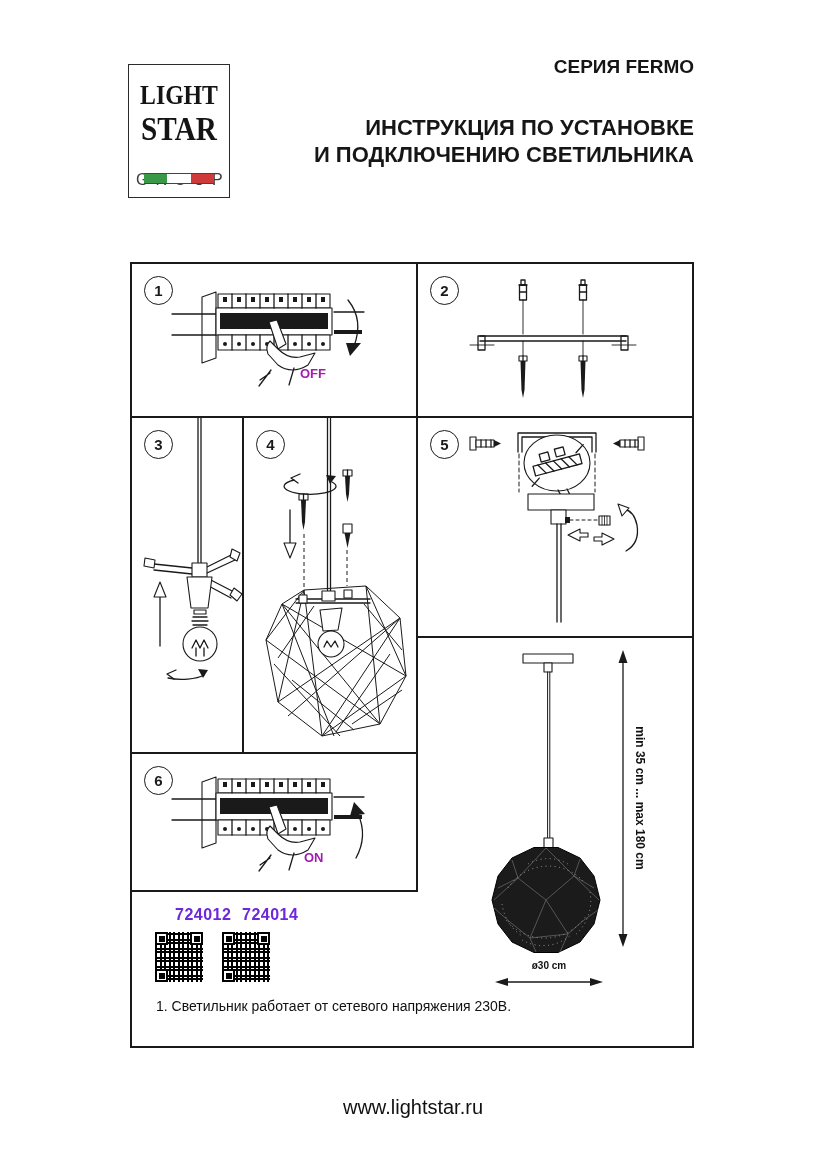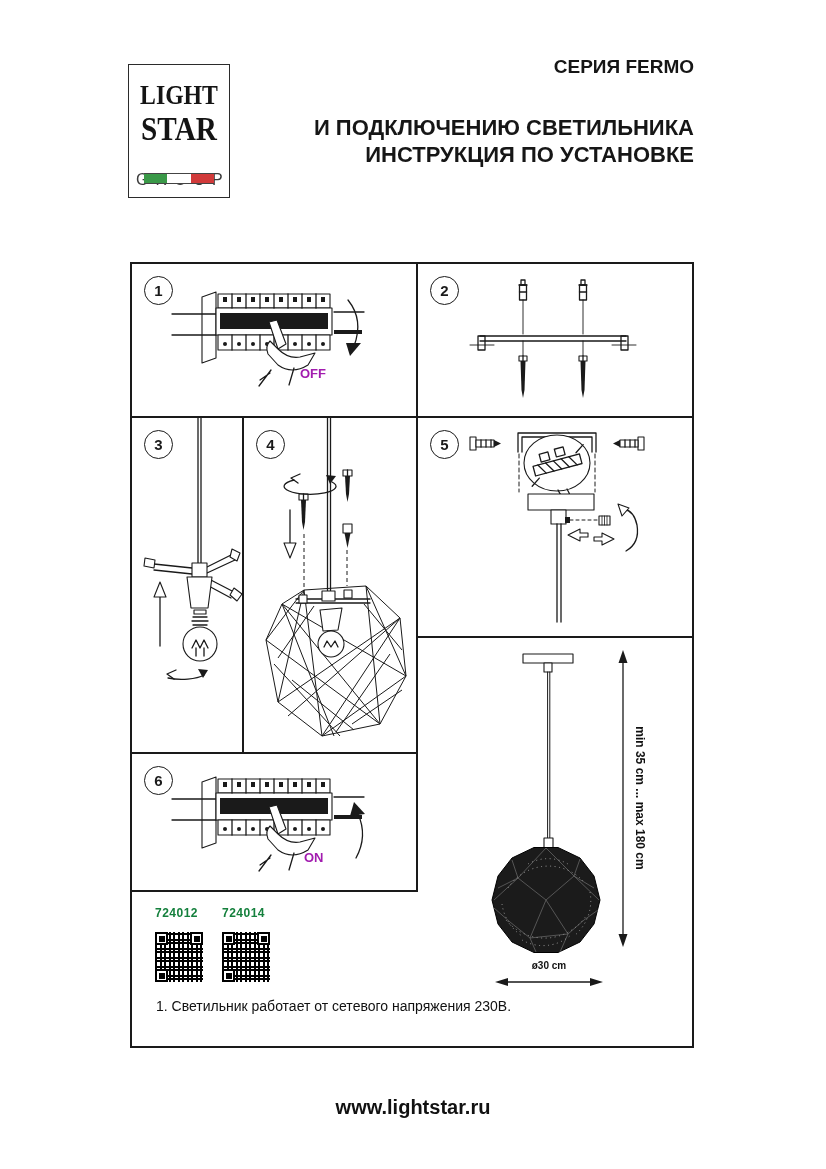--- a/index.html
+++ b/index.html
@@ -32,37 +32,37 @@
   #p5{left:286px;top:154px;width:274px;height:220px;}
   #p6{left:0;top:490px;width:286px;height:138px;}
   #qr-area{left:0;top:628px;width:286px;height:154px;}
   #lamp-area{left:286px;top:374px;width:274px;height:408px;}
   .num{position:absolute;left:12px;top:12px;width:27px;height:27px;border:1.6px solid #1a1a1a;
        border-radius:50%;display:flex;align-items:center;justify-content:center;
        font-weight:bold;font-size:15px;background:#fff;z-index:3;}
   .panel svg{position:absolute;left:0;top:0;}
   .switch-label{position:absolute;font-weight:bold;font-size:13px;color:#a21caf;}
   
-  .prod-code{position:absolute;font-weight:bold;font-size:12px;letter-spacing:.5px;color:#15803d;}
+  .prod-code{position:absolute;font-weight:bold;font-size:16px;letter-spacing:.5px;color:#6d28d9;margin-left:20px;}
   .qr{position:absolute;width:48px;height:50px;
       background:
         repeating-linear-gradient(90deg,#000 0 2px,transparent 2px 5px),
         repeating-linear-gradient(0deg,#000 0 2px,#fff 2px 6px);
       background-size:9px 7px,7px 9px;}
   .qr i{position:absolute;width:13px;height:13px;border:2.5px solid #000;background:#fff;box-sizing:border-box;}
   .qr i:after{content:"";position:absolute;inset:1.5px;background:#000;}
   .qr .tl{top:0;left:0}.qr .tr{top:0;right:0}.qr .bl{bottom:0;left:0}
   
   #notes{position:absolute;left:24px;top:734px;width:526px;font-size:14px;line-height:17.5px;color:#111;}
   #dim-v-label{position:absolute;left:147px;top:153px;width:150px;text-align:center;
                font-size:12px;font-weight:bold;transform:rotate(90deg);white-space:nowrap;color:#111;}
   #dim-h-label{position:absolute;left:99px;top:322px;width:64px;text-align:center;
                font-size:10px;font-weight:bold;color:#111;}
   #footer-url{position:absolute;left:0;top:1096px;width:100%;text-align:center;
-              font-size:20px;font-weight:bold;color:#111;}
+              font-size:20px;font-weight:normal;color:#111;}
   svg .ln{stroke:#1a1a1a;stroke-width:1.3;fill:none;stroke-linejoin:round;stroke-linecap:round;}
   svg .fl{stroke:#1a1a1a;stroke-width:1.1;fill:#fff;stroke-linejoin:round;}
   svg .dk{fill:#1a1a1a;stroke:none;}
   svg .dash{stroke:#1a1a1a;stroke-width:1;fill:none;stroke-dasharray:4 3;}
 </style>
 </head>
 <body>
 
 <div id="page">
 
@@ -73,22 +73,22 @@
     <div id="logo-flag">
       <span style="background-color: rgb(58, 153, 72);"></span>
       <span style="background-color: rgb(255, 255, 255);"></span>
       <span style="background-color: rgb(209, 58, 58);"></span>
     </div>
   </div>
 
   <div id="hdr-right">
     <div class="hdr-sm">СЕРИЯ FERMO</div>
     <div id="hdr-gap"></div>
+    <div class="hdr-big">ИНСТРУКЦИЯ ПО УСТАНОВКЕ</div>
     <div class="hdr-big">И ПОДКЛЮЧЕНИЮ СВЕТИЛЬНИКА</div>
-    <div class="hdr-big">ИНСТРУКЦИЯ ПО УСТАНОВКЕ</div>
   </div>
 
   <div id="mainbox">
 
     <div id="p1" class="panel bR bB">
       <div class="num">1</div>
       <svg width="286" height="154" viewBox="0 0 286 154">
         <g class="ln">
           <polygon class="fl" points="70,33 84,28 84,94 70,99"></polygon>
           <path d="M40,50 H84 M40,71 H84 M202,48 H232"></path>

